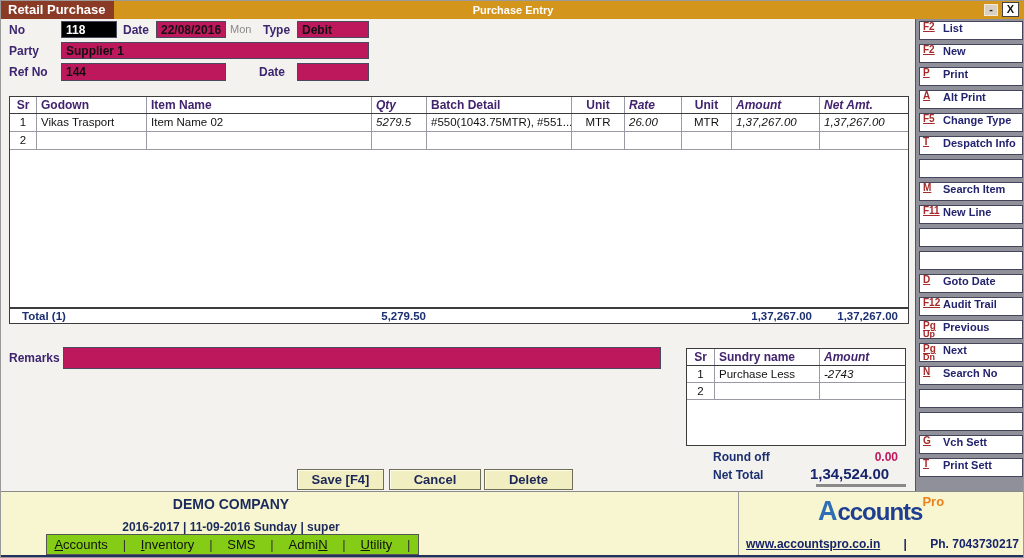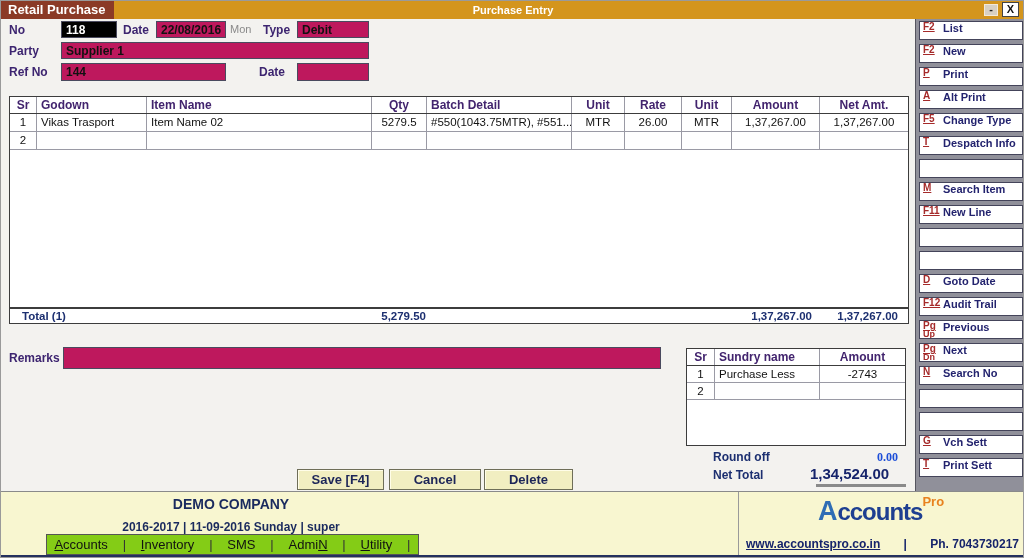--- a/index.html
+++ b/index.html
@@ -20,38 +20,38 @@
   .finput.black { background:#000; color:#fff; }
 
   
   .itable { position:absolute; left:8px; top:95px; width:900px; height:212px; background:#fff; border:1px solid #3c3c3c; display:flex; flex-direction:column; }
   .tgrid { display:grid; grid-template-columns:27px 110px 225px 55px 145px 53px 57px 50px 88px 1fr; }
   .hrow { height:17px; border-bottom:1px solid #3c3c3c; }
   .drow { height:18px; border-bottom:1px solid #9a9aa5; }
   .hcell { font-size:12px; font-weight:bold; color:#42246e; line-height:16px; padding:0 4px; border-right:1px solid #9a9aa5; overflow:hidden; white-space:nowrap; }
   .cell { font-size:11.5px; color:#111; line-height:17px; padding:0 4px; border-right:1px solid #9a9aa5; overflow:hidden; white-space:nowrap; }
   .hcell:last-child, .cell:last-child { border-right:none; }
-  .rt { text-align:center; } .ctr { text-align:center; }
+  .rt { text-align:left;font-style:italic; } .ctr { text-align:center; }
   .tfiller { flex:1; }
 
   
   .totalstrip { position:absolute; left:8px; top:307px; width:900px; height:16px; background:#fff; border:1px solid #3c3c3c; }
   .totalstrip span { position:absolute; top:0; font-size:11.5px; font-weight:bold; color:#1c2f70; line-height:14px; }
 
   
   .remarks-input { left:62px; top:346px; width:598px; height:22px; font-weight:normal; }
 
   
   .stable { position:absolute; left:685px; top:347px; width:220px; height:98px; background:#fff; border:1px solid #3c3c3c; display:flex; flex-direction:column; }
   .sgrid { display:grid; grid-template-columns:28px 105px 1fr; }
   .srow { height:17px; border-bottom:1px solid #9a9aa5; }
   .shrow { height:17px; border-bottom:1px solid #3c3c3c; }
 
   .totlabel { position:absolute; font-size:12px; font-weight:bold; color:#1c2f70; }
-  .totval { position:absolute; font-size:12px; font-weight:bold; color:#1d4ed8; text-align:right;font-family:Liberation Serif, serif; }
+  .totval { position:absolute; font-size:12px; font-weight:bold; color:#be185d; text-align:right; }
   .nettotval { position:absolute; font-size:15px; font-weight:bold; color:#16246b; text-align:center; }
   .netline { position:absolute; left:815px; top:483px; width:90px; height:3px; background:#8a8a8a; }
 
   
   .abtn { position:absolute; top:468px; height:21px; background:#f1eec1; border:1px solid #6e6e58; box-shadow:inset 1px 1px 0 #fffde8; color:#1c2558; font-weight:bold; font-size:13px; text-align:center; line-height:19px; cursor:default; }
 
   
   .sidebar { position:absolute; left:914px; top:18px; width:110px; height:472px; background:#90909a; border-left:1px solid #55555f; }
   .sbtn { position:absolute; left:3px; width:104px; height:19px; background:#fff; border:1px solid #44445a; display:flex; overflow:hidden; }
   .sbtn .keywrap { width:20px; margin-left:3px; flex:none; }

